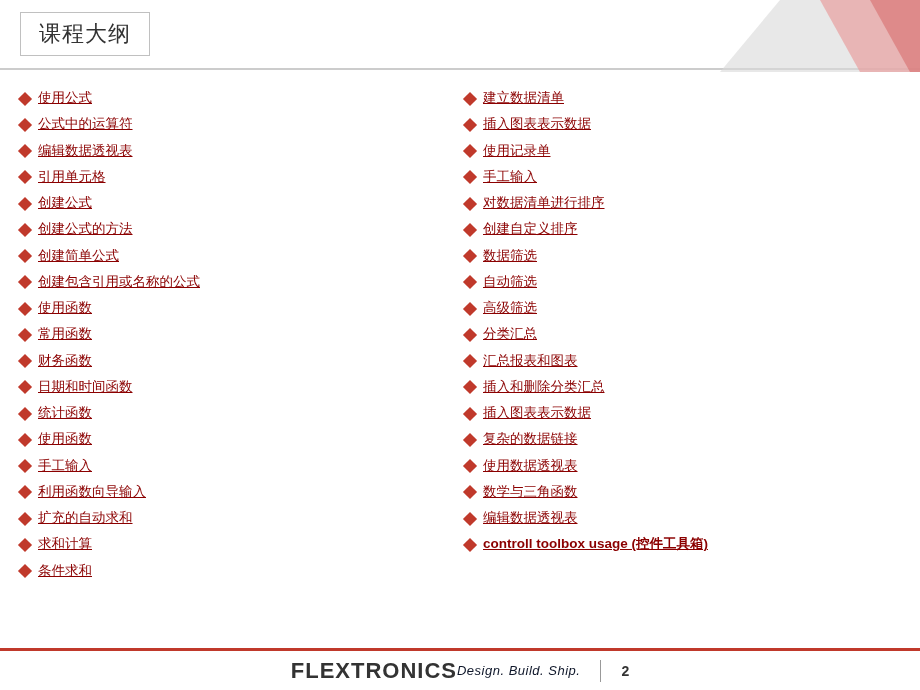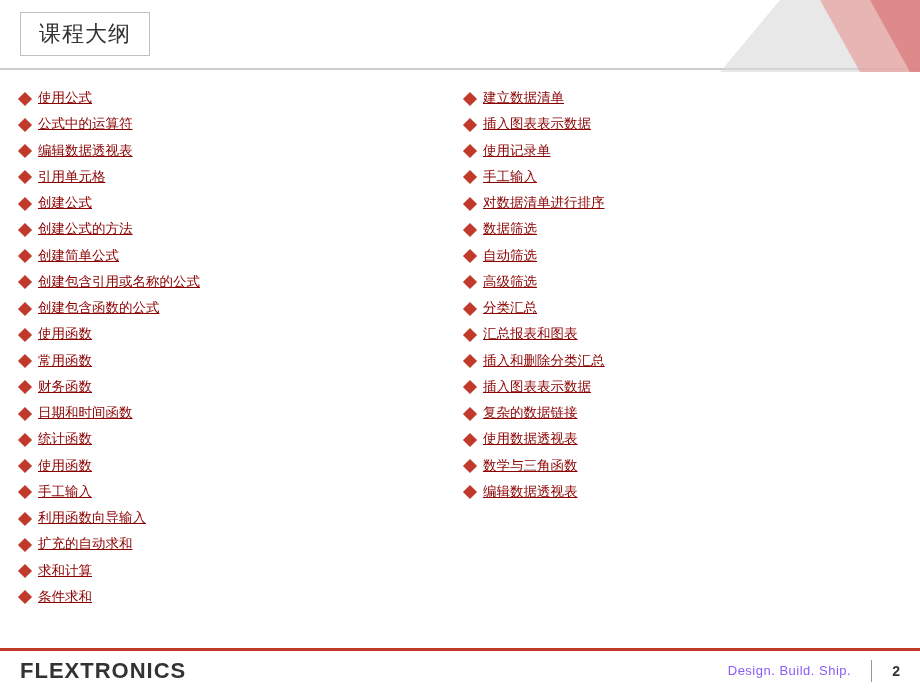--- a/index.html
+++ b/index.html
@@ -78,39 +78,40 @@
     .footer {
       position: absolute;
       bottom: 0;
       left: 0;
       right: 0;
       height: 42px;
       background: #fff;
       border-top: 3px solid #c0392b;
       display: flex;
       align-items: center;
-      justify-content: space-between;
+      justify-content: center;
       padding: 0 20px;
     }
 
     .footer-logo {
       font-size: 22px;
       font-weight: 900;
       letter-spacing: 1px;
       color: #333;
     }
 
     .footer-right {
       display: flex;
       align-items: center;
       gap: 20px;
     }
     .footer-tagline {
       font-size: 13px;
-      color: #8b5cf6;
+      color: #0f172a;
+      font-style: italic;
       letter-spacing: 0.5px;
     }
     .footer-separator {
       width: 1px;
       height: 22px;
       background: #999;
     }
     .footer-page {
       font-size: 14px;
       color: #333;
@@ -176,24 +177,20 @@
       <div class="list-item">
         <span class="bullet"></span>
         <a class="list-link" href="#">创建简单公式</a>
       </div>
       <div class="list-item">
         <span class="bullet"></span>
         <a class="list-link" href="#">创建包含引用或名称的公式</a>
       </div>
       <div class="list-item">
         <span class="bullet"></span>
-        <a class="list-link" href="#">创建包含函数的公式</a>
-      </div>
-      <div class="list-item">
-        <span class="bullet"></span>
         <a class="list-link" href="#">使用函数</a>
       </div>
       <div class="list-item">
         <span class="bullet"></span>
         <a class="list-link" href="#">常用函数</a>
       </div>
       <div class="list-item">
         <span class="bullet"></span>
         <a class="list-link" href="#">财务函数</a>
       </div>
@@ -247,20 +244,24 @@
       <div class="list-item">
         <span class="bullet"></span>
         <a href="#" class="list-link">手工输入</a>
       </div>
       <div class="list-item">
         <span class="bullet"></span>
         <a href="#" class="list-link">对数据清单进行排序</a>
       </div>
       <div class="list-item">
         <span class="bullet"></span>
+        <a href="#" class="list-link">创建自定义排序</a>
+      </div>
+      <div class="list-item">
+        <span class="bullet"></span>
         <a href="#" class="list-link">数据筛选</a>
       </div>
       <div class="list-item">
         <span class="bullet"></span>
         <a href="#" class="list-link">自动筛选</a>
       </div>
       <div class="list-item">
         <span class="bullet"></span>
         <a href="#" class="list-link">高级筛选</a>
       </div>
@@ -288,20 +289,24 @@
         <span class="bullet"></span>
         <a href="#" class="list-link">使用数据透视表</a>
       </div>
       <div class="list-item">
         <span class="bullet"></span>
         <a href="#" class="list-link">数学与三角函数</a>
       </div>
       <div class="list-item">
         <span class="bullet"></span>
         <a href="#" class="list-link">编辑数据透视表</a>
+      </div>
+      <div class="list-item">
+        <span class="bullet"></span>
+        <a href="#" class="list-link list-link-bold">controll toolbox usage (控件工具箱)</a>
       </div>
     </div>
 </div>
 
 <div class="footer">
   <div class="footer-logo">
     <span>FLEXTRONICS</span>
   </div>
   <div class="footer-right">
     <span class="footer-tagline">Design. Build. Ship.</span>

